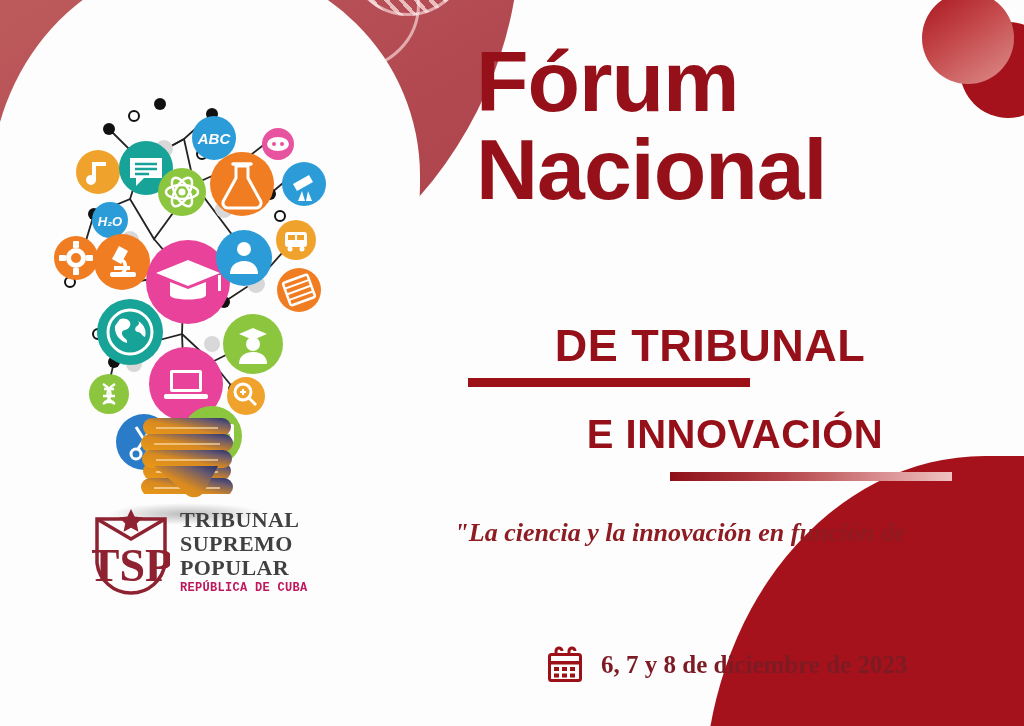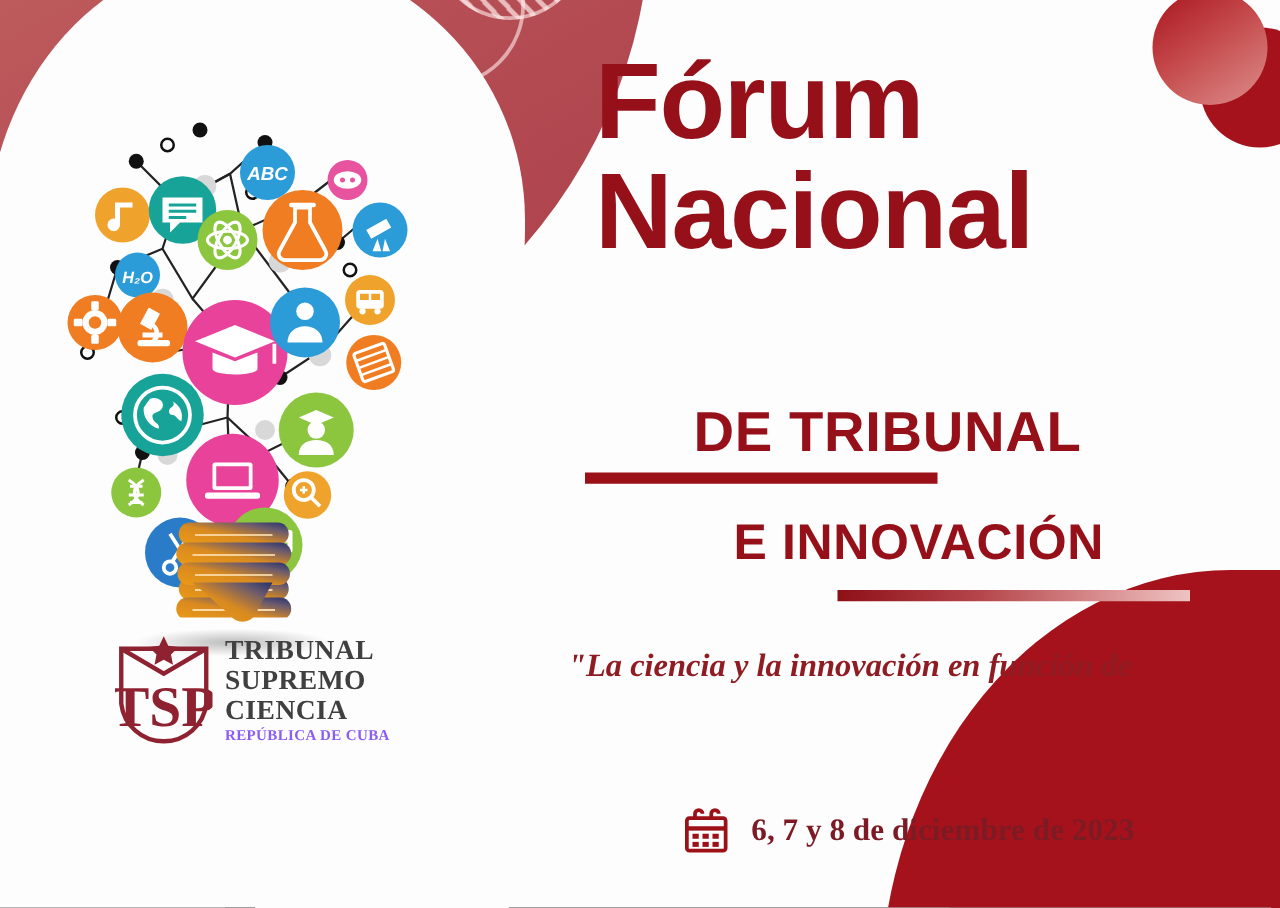--- a/index.html
+++ b/index.html
@@ -133,22 +133,22 @@
   
   .logo{position:absolute;left:92px;top:505px;display:flex;align-items:center;gap:10px;}
   .logo-mark{width:78px;height:92px;flex:0 0 auto;}
   .logo-text{line-height:1;}
   .logo-text .l{
     font-family:"Liberation Serif", serif;
     font-weight:bold;color:#404040;
     font-size:22px;letter-spacing:.4px;display:block;margin-bottom:2px;
   }
   .logo-text .small{
-    font-family:Liberation Serif, serif;
-    font-weight:bold;color:#8b5cf6;font-size:12px;letter-spacing:.3px;display:block;margin-top:3px;
+    font-family:Liberation Mono, monospace;
+    font-weight:bold;color:#be185d;font-size:12px;letter-spacing:.3px;display:block;margin-top:3px;
   }
 </style>
 </head>
 <body>
 
 <div class="poster">
 
   <div class="deco blob-topleft"></div>
   <div class="deco hatch-ring r1"></div>
   <div class="deco hatch-ring r2"></div>
@@ -453,18 +453,18 @@
   <div class="logo">
     <svg class="logo-mark" viewBox="0 0 78 92">
       <path d="M5 14 h68 v44 a34 34 0 0 1 -34 30 a34 34 0 0 1 -34 -30z" fill="none" stroke="#8e2230" stroke-width="3.5"></path>
       <path d="M5 14 L39 34 L73 14" fill="none" stroke="#8e2230" stroke-width="3.5"></path>
       <path d="M39 4 l3.6 7.6 8.4 1-6.2 5.9 1.6 8.3-7.4-4-7.4 4 1.6-8.3-6.2-5.9 8.4-1z" fill="#8e2230"></path>
       <text x="39" y="76" font-size="46" font-family="Liberation Serif, serif" font-weight="bold" fill="#8e2230" text-anchor="middle">TSP</text>
     </svg>
     <div class="logo-text">
       <span class="l">TRIBUNAL</span>
       <span class="l">SUPREMO</span>
-      <span class="l">CIENCIA</span>
+      <span class="l">POPULAR</span>
       <span class="small">REPÚBLICA DE CUBA</span>
     </div>
   </div>
 
 </div>
 
 </body></html>

